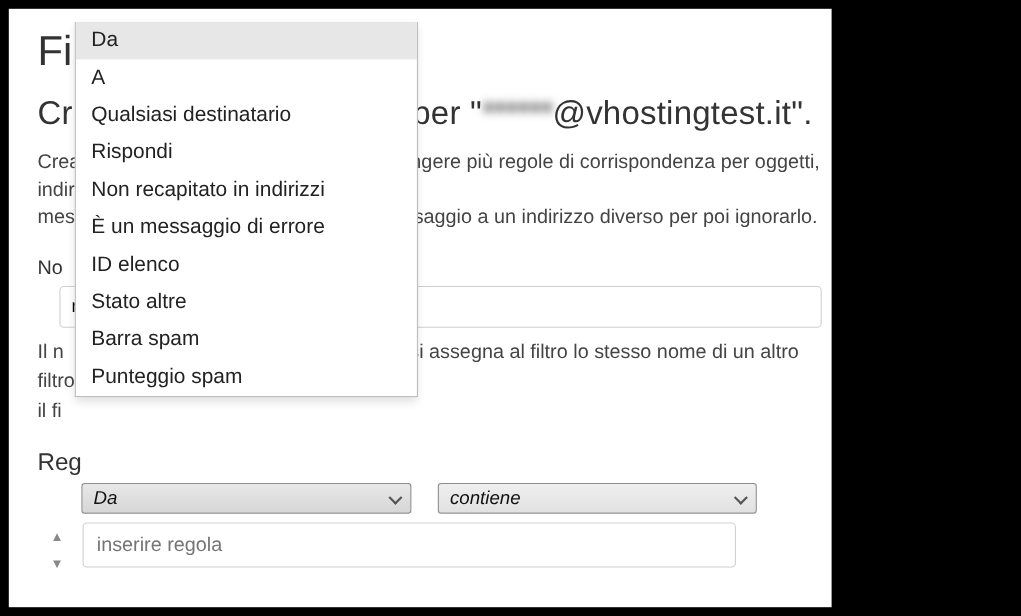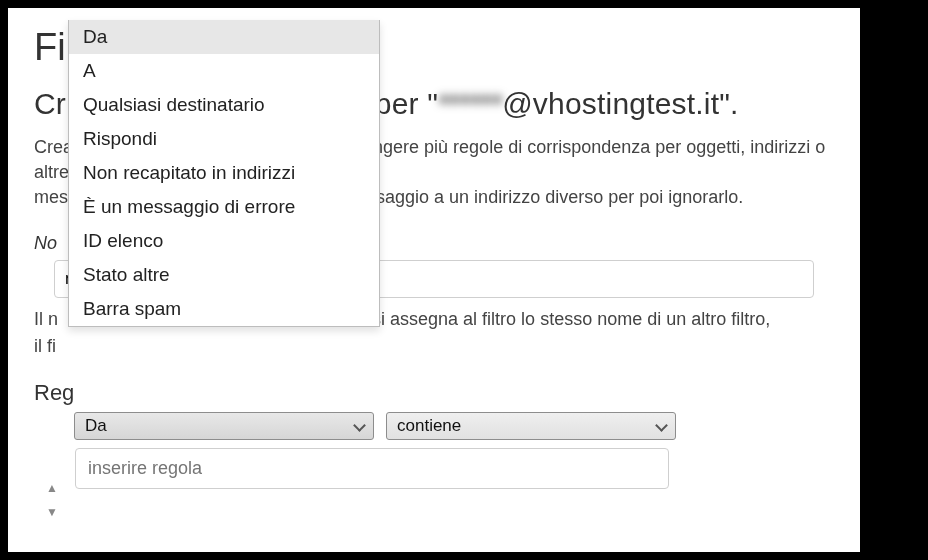--- a/index.html
+++ b/index.html
@@ -1,45 +1,46 @@
 <!DOCTYPE html>
 <html><head>
 <meta charset="utf-8">
 <style>
   * { box-sizing: border-box; margin: 0; padding: 0; }
   html, body { width: 928px; height: 560px; font-family: "Segoe UI", "Helvetica Neue", Arial, sans-serif; color: #222; }
   body { background: #000; }
-  .frame { background: #fff; margin: 8px; width: 852px; height: 544px; position: relative; overflow: hidden; }
+  .frame { background: #fff; margin: 8px; width: 748px; height: 544px; position: relative; overflow: hidden; }
   .content { padding: 18px 0 18px 26px; }
   h1.page-title { font-size: 38px; font-weight: 400; color: #333; margin-bottom: 18px; }
   h2.subhead { font-size: 30px; font-weight: 400; color: #333; margin-bottom: 14px; letter-spacing: 0.2px; }
   .blur-word { display: inline-block; filter: blur(4px); -webkit-filter: blur(4px); letter-spacing: -1px; }
   p.desc { font-size: 18px; color: #444; line-height: 1.4; margin-bottom: 22px; }
   .form-area { margin-top: 8px; }
-  .label-row { font-size: 18px; color: #333; margin-bottom: 6px; font-style: italic; }
+  .label-row { font-size: 18px; color: #333; margin-bottom: 6px; }
   .name-input {
     display: block;
     width: 760px;
     max-width: 96%;
     padding: 8px 10px;
     font-size: 17px;
     border: 1px solid #cfcfcf;
     border-radius: 4px;
     background: #fff;
     margin-bottom: 8px;
     margin-left: 20px;
   }
   .hint { font-size: 18px; color: #444; line-height: 1.5; margin-bottom: 20px; }
   .rules-label { font-size: 22px; color: #333; margin-bottom: 6px; }
   .rules-row {
     display: flex;
     align-items: center;
-    gap: 12px;
+    gap: 24px;
     margin-left: 40px;
     margin-top: 2px;
+    font-style: italic;
   }
   .fake-select {
     display: flex;
     align-items: center;
     justify-content: space-between;
     border: 1px solid #8d8d8d;
     border-radius: 3px;
     font-size: 17px;
     color: #111;
     padding: 3px 6px 3px 10px;
@@ -160,15 +161,16 @@
 <div class="dropdown" id="dropdown">
       <div class="item selected">Da</div>
       <div class="item">A</div>
       <div class="item">Qualsiasi destinatario</div>
       <div class="item">Rispondi</div>
       <div class="item">Non recapitato in indirizzi</div>
       <div class="item">È un messaggio di errore</div>
       <div class="item">ID elenco</div>
       <div class="item">Stato altre</div>
       <div class="item">Barra spam</div>
+      <div class="item">Punteggio spam</div>
     </div>
 
 </div>
 
 </body></html>

